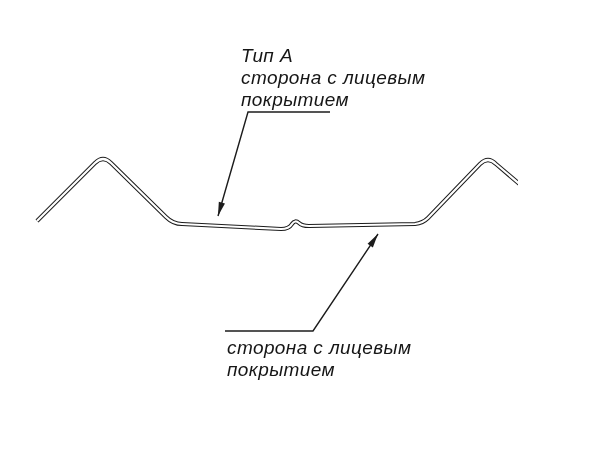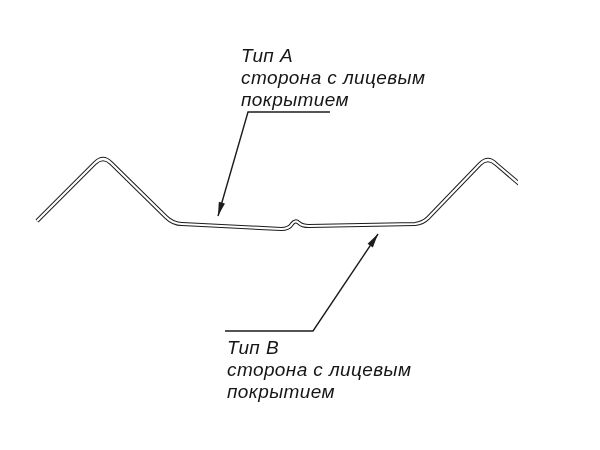--- a/index.html
+++ b/index.html
@@ -66,18 +66,17 @@
     <polyline points="225,331 313,331 378,234" fill="none" stroke-width="1.4" marker-end="url(#arrowhead)" stroke="#1c1c1c"></polyline>
   </svg>
 
   <div class="callout callout-top">
     <div>Тип А</div>
     <div>сторона с лицевым</div>
     <div>покрытием</div>
   </div>
 
   <div class="callout callout-bottom">
-    <div>Тип В</div>
     <div>сторона с лицевым</div>
     <div>покрытием</div>
   </div>
 
 </div>
 
 </body></html>

